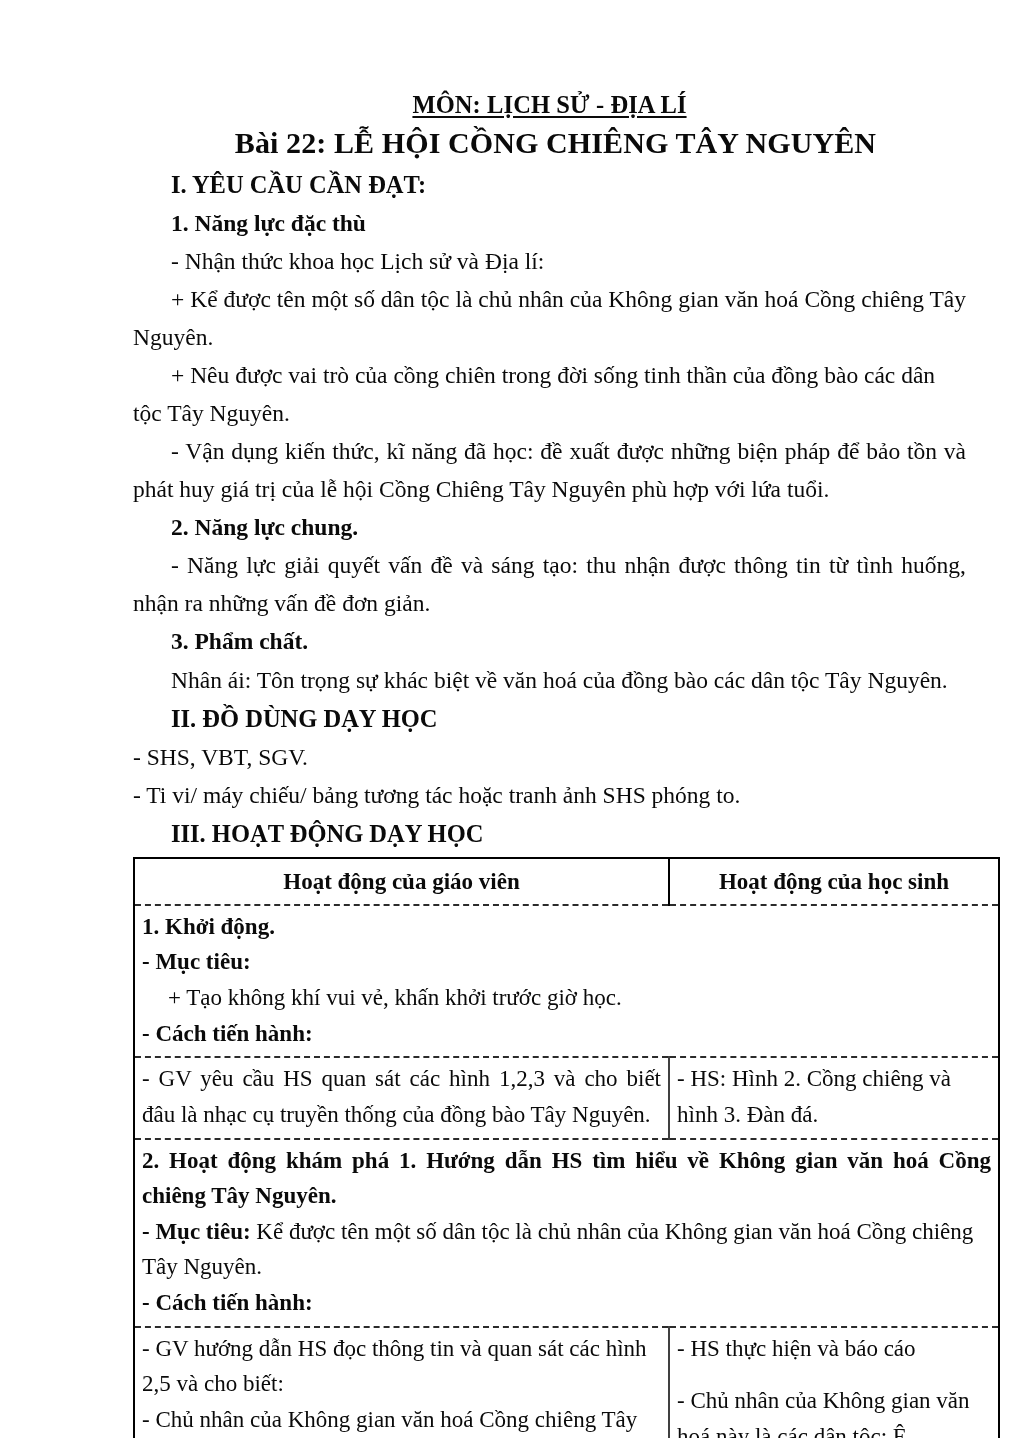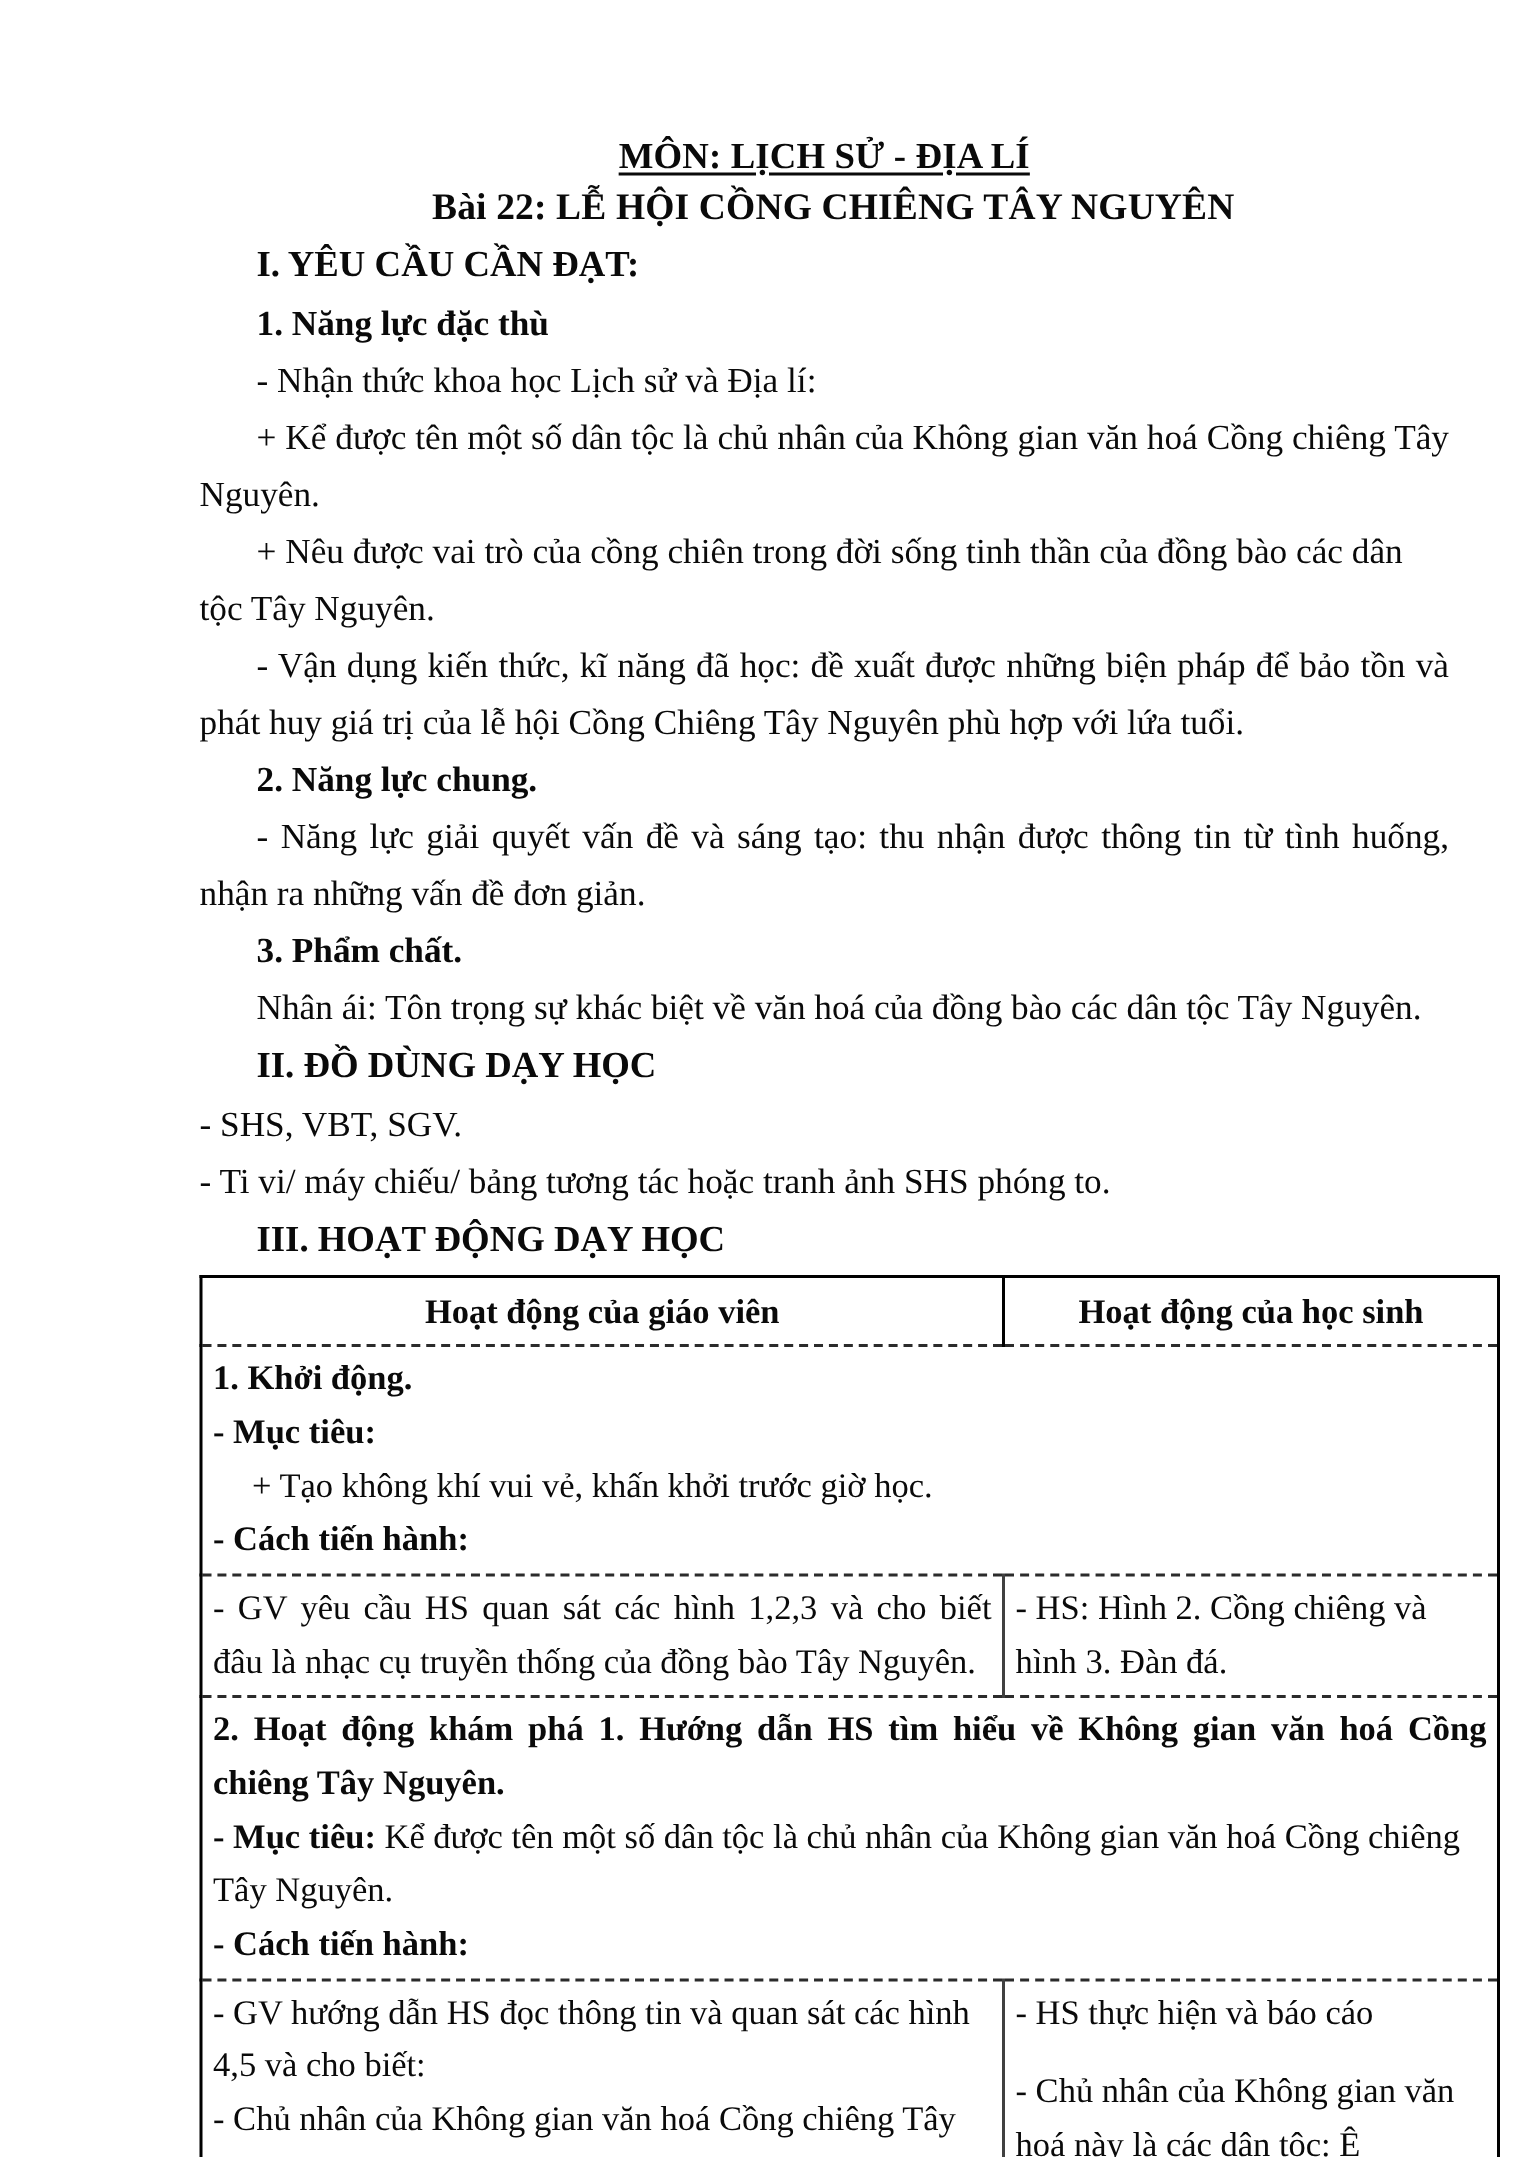--- a/index.html
+++ b/index.html
@@ -37,21 +37,21 @@
   }
   .title-main {
     font-size: 24.5px;
     line-height: 1.35;
   }
   .title-main .u {
     text-decoration: underline;
     text-underline-offset: 3px;
   }
   .title-sub {
-    font-size: 25px;
+    font-size: 30px;
     line-height: 1.45;
     padding-left: 12px;
     text-align: center;
   }
 
   .h-section {
     font-weight: bold;
     font-size: 24.5px;
     line-height: 1.6;
     padding-left: 38px;
@@ -185,21 +185,21 @@
         <tr>
           <td class="gv" colspan="2">
             <p class="b j">2. Hoạt động khám phá 1. Hướng dẫn HS tìm hiểu về Không gian văn hoá Cồng chiêng Tây Nguyên.</p>
             <p><span class="b">- Mục tiêu:</span><span> Kể được tên một số dân tộc là chủ nhân của Không gian văn hoá Cồng chiêng Tây Nguyên.</span></p>
             <p class="b">- Cách tiến hành:</p>
           </td>
         </tr>
 
         <tr class="split">
           <td class="gv">
-            <p>- GV hướng dẫn HS đọc thông tin và quan sát các hình 4,5 và cho biết:</p>
+            <p>- GV hướng dẫn HS đọc thông tin và quan sát các hình 2,5 và cho biết:</p>
             <p>- Chủ nhân của Không gian văn hoá Cồng chiêng Tây Nguyên là những dân tộc nào.</p>
           </td>
           <td class="hs">
             <p>- HS thực hiện và báo cáo</p>
             <p class="gap"></p>
             <p>- Chủ nhân của Không gian văn hoá này là các dân tộc: Ê</p>
           </td>
         </tr>
       </tbody>
     </table>

